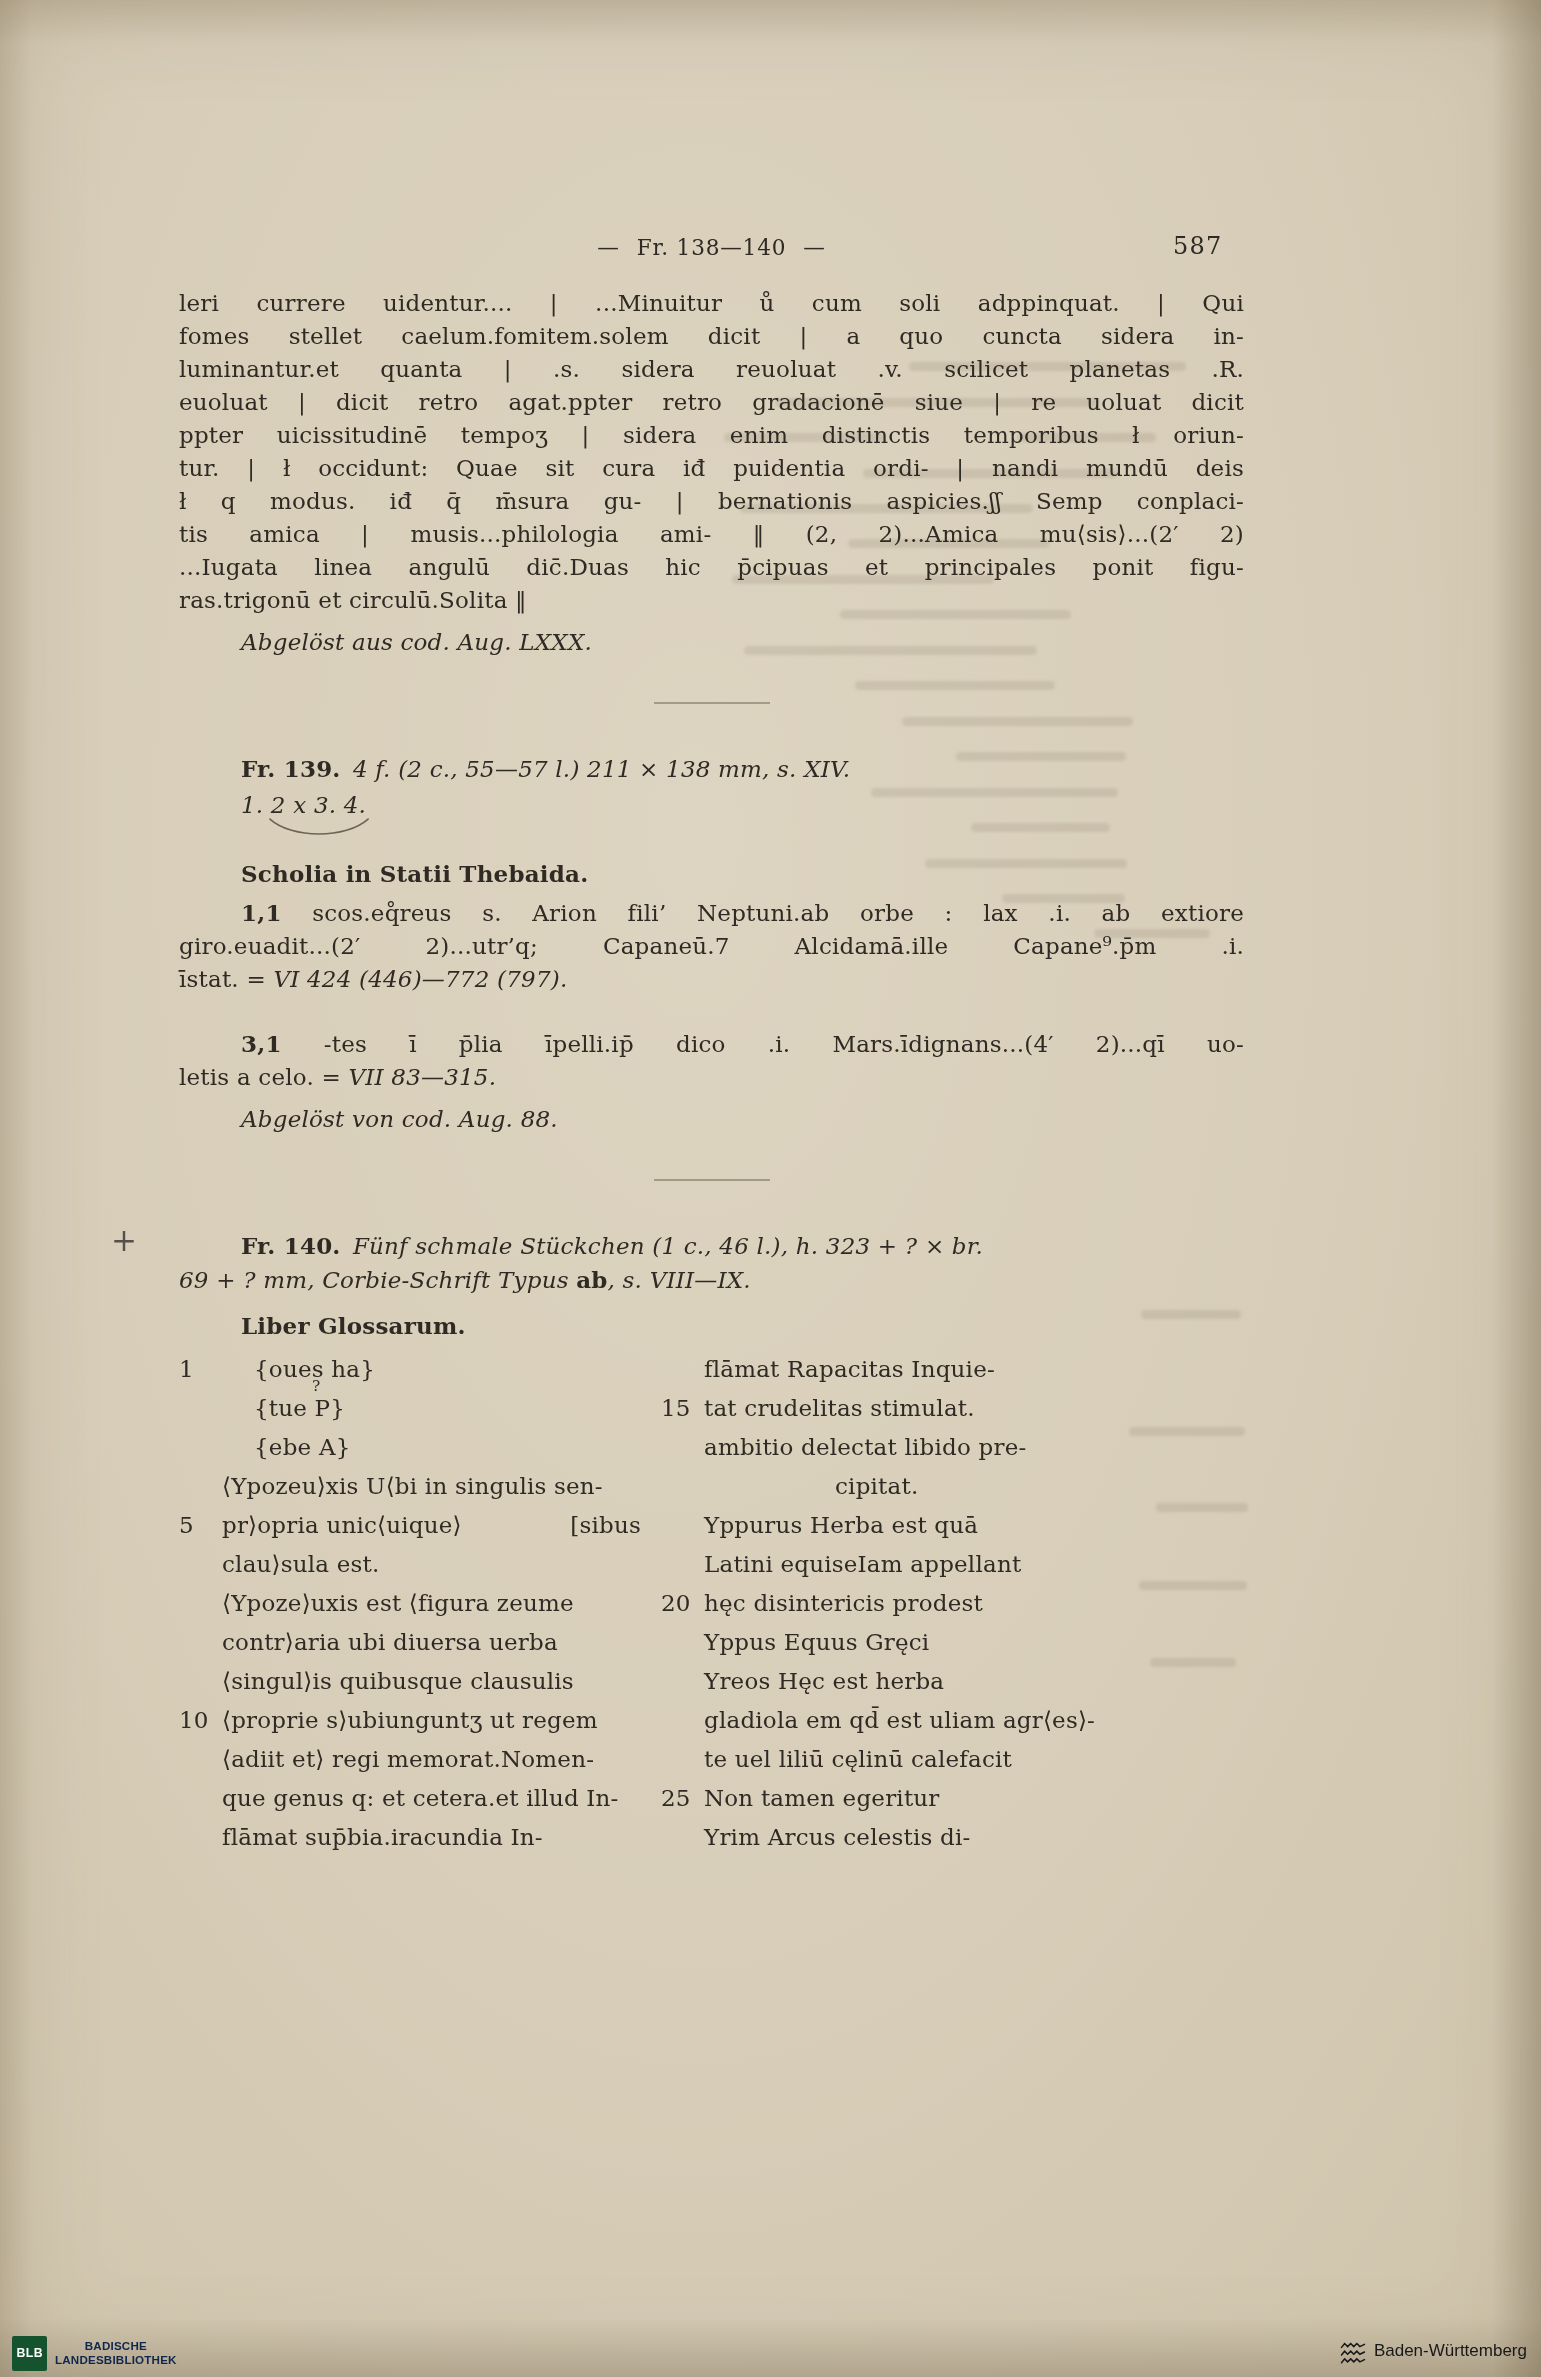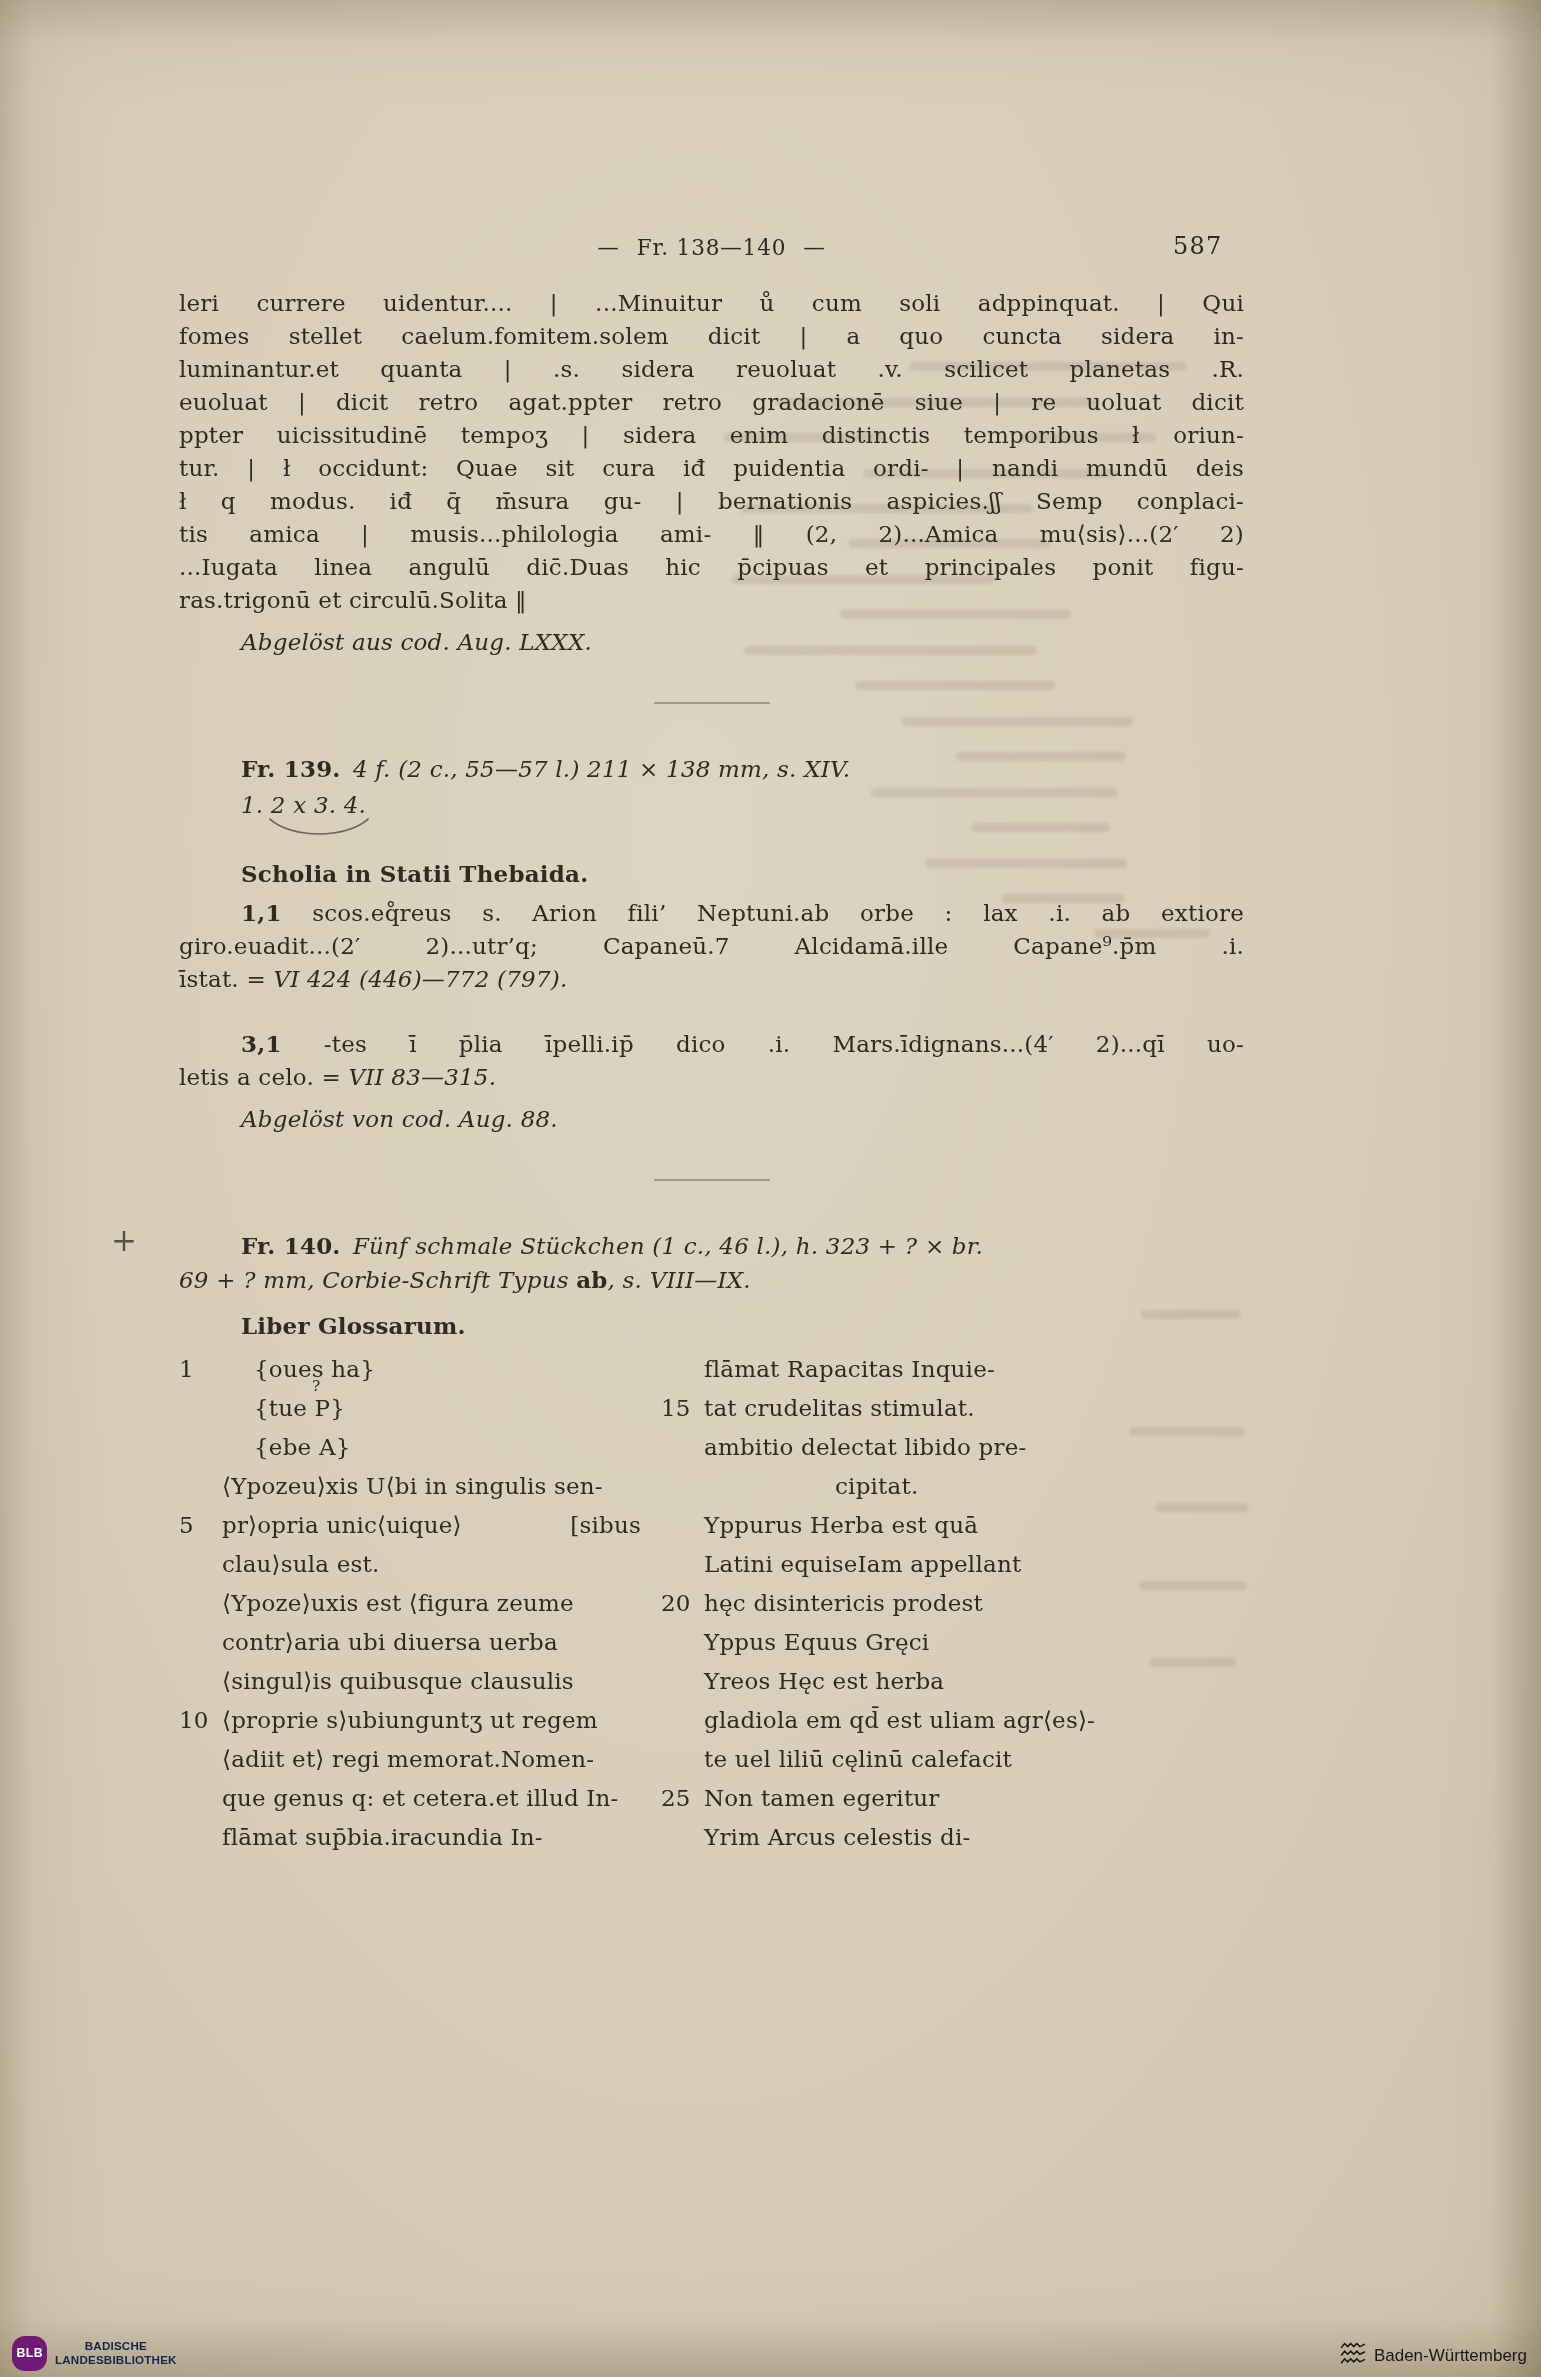--- a/index.html
+++ b/index.html
@@ -58,25 +58,25 @@
   .gcol.right{width:493px;}
   .gline{display:flex;line-height:39px;position:relative;}
   .gnum{width:43px;flex:0 0 43px;}
   .gbrace .gtext{margin-left:32px;}
   .gindent .gtext{margin-left:131px;}
   .gtail{margin-left:auto;margin-right:20px;}
   .gsup{position:absolute;left:133px;top:-9.2px;font-size:15.4px;line-height:15.4px;}
 
   .footer-blb{position:absolute;left:12.3px;bottom:6.2px;display:flex;align-items:center;gap:7.7px;z-index:7;
     font-family:"Liberation Sans","DejaVu Sans",sans-serif;}
-  .blb-box{width:35px;height:35px;background:#701a75;border-radius:13px;color:#fff;font-weight:bold;
+  .blb-box{width:35px;height:35px;background:#14532d;border-radius:2px;color:#fff;font-weight:bold;
     font-size:12.3px;display:flex;align-items:center;justify-content:center;letter-spacing:0.4px;}
   .blb-text{font-size:11.6px;font-weight:bold;color:#10264e;line-height:14px;letter-spacing:0.2px;text-align:center;}
 
-  .footer-bw{position:absolute;right:14px;bottom:10.8px;display:flex;align-items:flex-end;gap:7.7px;z-index:7;
+  .footer-bw{position:absolute;right:14px;bottom:10.8px;display:flex;align-items:flex-start;gap:7.7px;z-index:7;
     font-family:"Liberation Sans","DejaVu Sans",sans-serif;font-size:17px;color:#181818;}
 </style>
 </head>
 <body>
 
 <div class="ghost-layer">
     <div class="ghost" style="left: 909px; top: 362px; width: 277px;"></div>
     <div class="ghost" style="left: 775px; top: 398px; width: 324px;"></div>
     <div class="ghost" style="left: 724px; top: 433px; width: 162px;"></div>
     <div class="ghost" style="left: 1017px; top: 433px; width: 139px;"></div>

